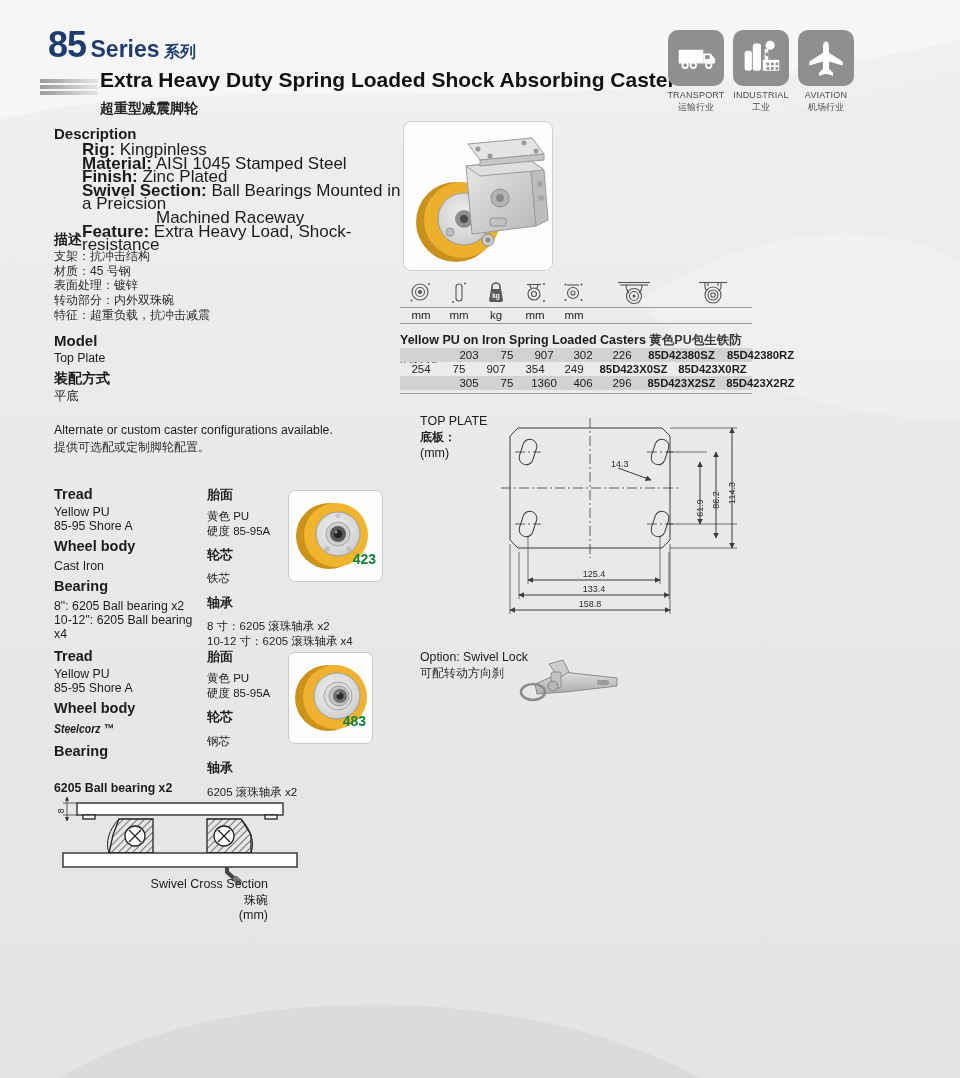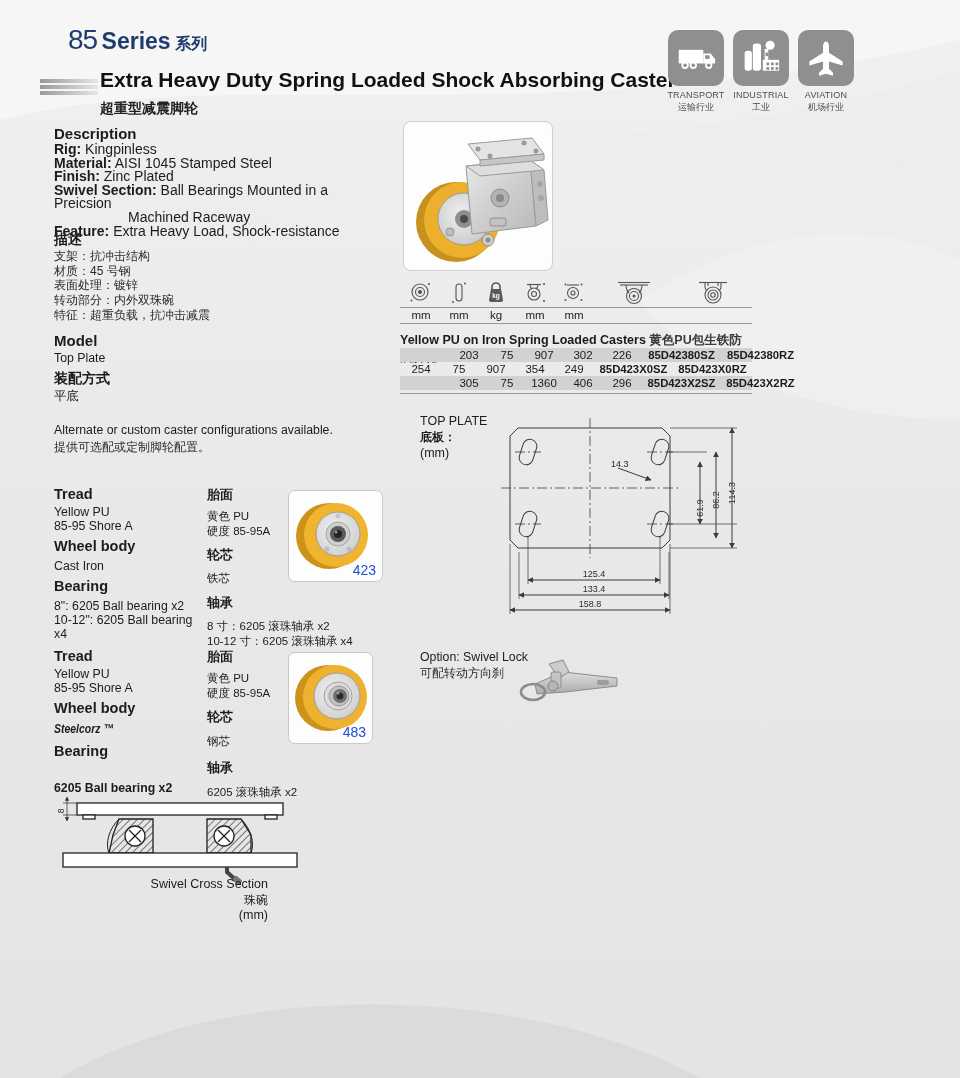--- a/index.html
+++ b/index.html
@@ -4,46 +4,46 @@
 <style>
   * { margin:0; padding:0; box-sizing:border-box; }
   html,body { width:960px; }
   body { font-family:"Liberation Sans", sans-serif; color:#1c1c1c; }
   .page { position:relative; width:960px; height:1078px; overflow:hidden;
           background:linear-gradient(180deg,#f1f1f1 0%,#e9e9e9 45%,#e4e4e4 100%); }
   .abs { position:absolute; }
   .bg-swoosh { left:0; top:0; width:960px; height:1078px; pointer-events:none; }
 
   
-  .series-num { font-size:28px; font-weight:normal; color:#1e3c6e; letter-spacing:-1px;margin-left:20px; }
+  .series-num { font-size:36px; font-weight:bold; color:#1e3c6e; letter-spacing:-1px; }
   .series-word { font-size:23px; font-weight:bold; color:#1e3c6e; }
   .series-cn { font-size:16px; font-weight:bold; color:#1e3c6e; }
   .deco-bars { width:58px; }
   .deco-bars div { height:4px; margin-bottom:2px; background:linear-gradient(90deg,#9a9a9a,#e6e6e6); }
   .page-title { font-size:21px; font-weight:bold; color:#111; }
   .page-title-cn { font-size:14px; font-weight:bold; color:#222; }
 
   .industry { width:66px; text-align:center; }
   .industry .tile { width:56px; height:56px; margin:0 auto; background:#8f8f8f; border-radius:10px;
                     display:flex; align-items:center; justify-content:center; }
   .industry .lbl { font-size:9px; color:#4c4c4c; margin-top:4px; letter-spacing:.2px; }
   .industry .lbl-cn { font-size:9px; color:#4c4c4c; margin-top:1px; }
 
   
   h3.sect { font-size:15px; font-weight:bold; }
   h3.sect-cn { font-size:14px; font-weight:bold; }
-  .desc-en { font-size:14px; line-height:13.6px; }
+  .desc-en { font-size:17px; line-height:13.6px;margin-left:28px; }
   .desc-en b { font-weight:bold; }
   .desc-cn { font-size:12px; line-height:14.7px; font-weight:normal; color:#2a2a2a; }
   .plain { font-size:12.3px; }
 
   
   .photo-frame { background:#fdfdfd; border:1px solid #cfcfcf; border-radius:8px; }
   .wheel-frame { background:#fdfdfd; border:1px solid #c9c9c9; border-radius:7px; }
-  .wheel-num { position:absolute; right:6px; bottom:3px; font-size:14px; font-weight:normal; color:#1d4ed8; }
+  .wheel-num { position:absolute; right:6px; bottom:14px; font-size:14px; font-weight:bold; color:#15803d; }
 
   
   .spec { width:352px; }
   .grid7 { display:grid; grid-template-columns:42px 34px 40px 38px 40px 79px 79px; align-items:center; }
   .spec-units div { text-align:center; font-size:11.5px; color:#222; }
   .spec-line { height:1px; background:#9a9a9a; }
   .spec-title { font-size:12.5px; font-weight:bold; }
   .spec-title .cn { color:#3a3a3a; }
   .spec-row { height:14px; font-size:11.5px; }
   .spec-row div { text-align:center; }

